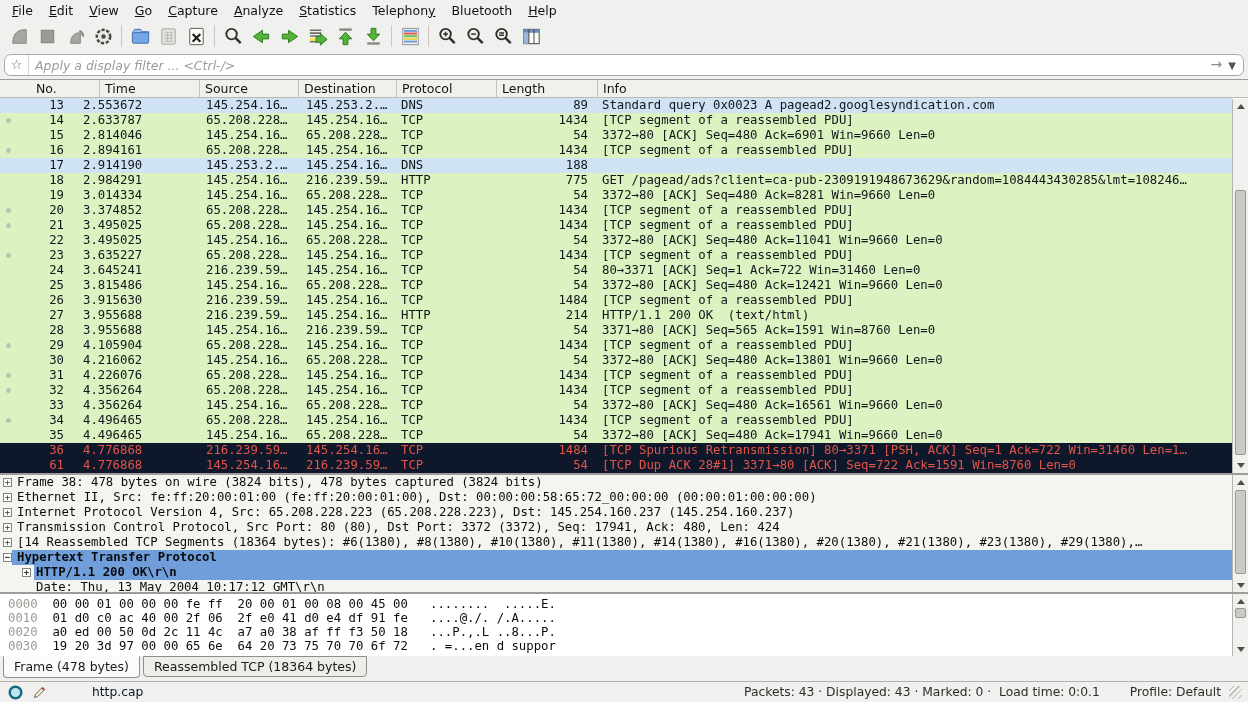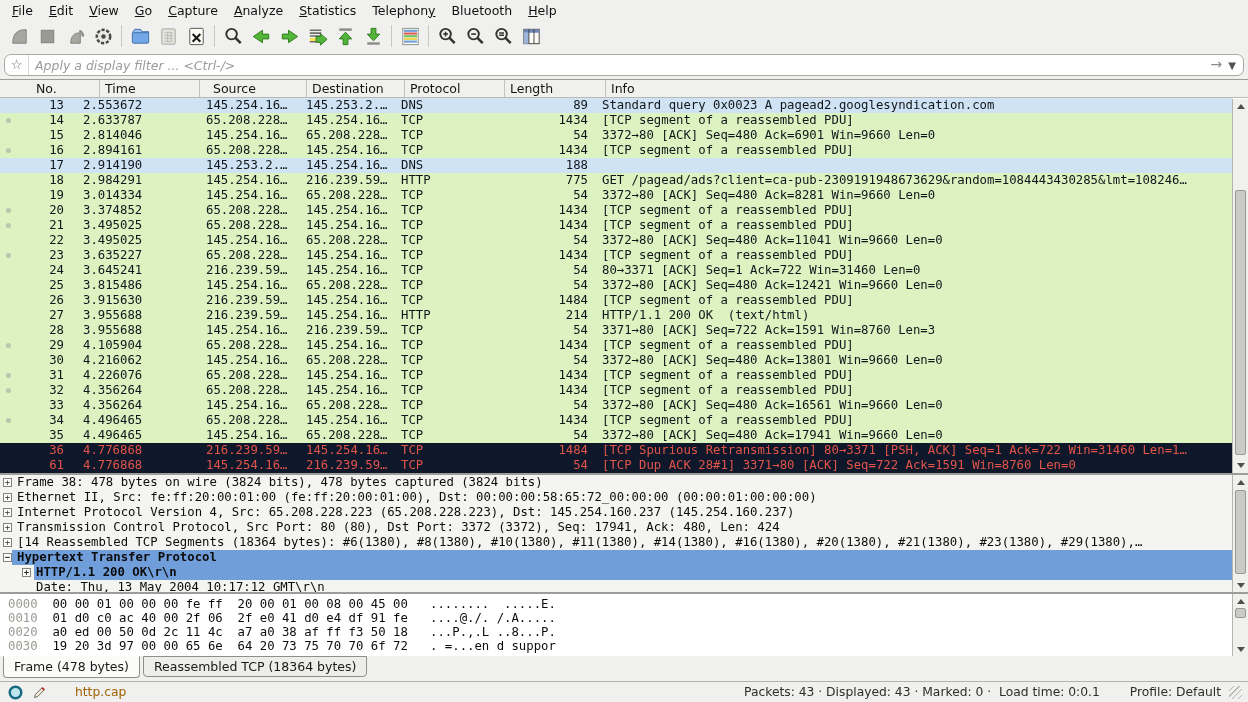--- a/index.html
+++ b/index.html
@@ -62,21 +62,21 @@
 
   
   .tabsrow { height:25px; display:flex; align-items:flex-start; padding-left:3px; background:#f0f0ee; }
   .tab { font-size:12.5px; height:21px; line-height:19px; padding:0 10px; background:#ededea; border:1px solid #8e8e8a; border-radius:0 0 4px 4px; margin-right:3px; color:#1a1a1a; }
   .tab.active { background:#fbfbf9; border-top-color:#fbfbf9; height:22px; }
 
   
   .statusbar { height:21px; border-top:1px solid #b2b2ae; display:flex; align-items:center; padding:0 6px 0 6px; font-size:12.3px; color:#2d2d2a; }
   .expert { margin-left:2px; display:flex; }
   .pencil { margin-left:9px; display:flex; }
-  .fname { margin-left:28px; color:#a16207; }
+  .fname { margin-left:45px; color:#0f172a; }
   .sspacer { flex:1; }
   .stats { white-space:pre; }
   .profile { margin-left:30px; margin-right:8px; }
   .grip { width:13px; height:13px; background:repeating-linear-gradient(135deg, transparent 0 3px, #b6b6b0 3px 4px); }
 
   
   .sb { position:absolute; right:0; width:16px; background:#f0f0ee; border-left:1px solid #b4b4b0; }
   .sb-btn { height:14px; display:flex; align-items:center; justify-content:center; background:#f0f0ee; }
   .tri-up { width:0; height:0; border-left:4px solid transparent; border-right:4px solid transparent; border-bottom:5px solid #4e4e4a; }
   .tri-dn { width:0; height:0; border-left:4px solid transparent; border-right:4px solid transparent; border-top:5px solid #4e4e4a; }
@@ -230,21 +230,21 @@
       <input class="filter-text" readonly="" placeholder="Apply a display filter ... &lt;Ctrl-/&gt;" style="">
       <span class="apply-arrow">→</span>
       <span class="fcaret">▼</span>
     </div>
   </div>
 
   <div class="plist">
     <div class="lheader" id="lheader">
         <div class="hcell" style="width: 100px; padding-left: 36px;">No.</div>
         <div class="hcell" style="width: 100px;">Time</div>
-        <div class="hcell" style="width: 99px; margin-left: 8px;">Source</div>
+        <div class="hcell" style="width: 99px;">Source</div>
         <div class="hcell" style="width: 98px;">Destination</div>
         <div class="hcell" style="width: 100px;">Protocol</div>
         <div class="hcell" style="width: 101px;">Length</div>
         <div class="hcell" style="flex: 1 1 0%; border-right: none;">Info</div>
       </div>
     <div class="lrows" id="lrows">
         <div class="prow dns"><span class="c-no">13</span><span class="c-time">2.553672</span><span class="c-src">145.254.16…</span><span class="c-dst">145.253.2.…</span><span class="c-pro">DNS</span><span class="c-len">89</span><span class="c-info">Standard query 0x0023 A pagead2.googlesyndication.com</span></div>
         <div class="prow tcp"><span class="dot"></span><span class="c-no">14</span><span class="c-time">2.633787</span><span class="c-src">65.208.228…</span><span class="c-dst">145.254.16…</span><span class="c-pro">TCP</span><span class="c-len">1434</span><span class="c-info">[TCP segment of a reassembled PDU]</span></div>
         <div class="prow tcp"><span class="c-no">15</span><span class="c-time">2.814046</span><span class="c-src">145.254.16…</span><span class="c-dst">65.208.228…</span><span class="c-pro">TCP</span><span class="c-len">54</span><span class="c-info">3372→80 [ACK] Seq=480 Ack=6901 Win=9660 Len=0</span></div>
         <div class="prow tcp"><span class="dot"></span><span class="c-no">16</span><span class="c-time">2.894161</span><span class="c-src">65.208.228…</span><span class="c-dst">145.254.16…</span><span class="c-pro">TCP</span><span class="c-len">1434</span><span class="c-info">[TCP segment of a reassembled PDU]</span></div>
@@ -252,21 +252,21 @@
         <div class="prow http"><span class="c-no">18</span><span class="c-time">2.984291</span><span class="c-src">145.254.16…</span><span class="c-dst">216.239.59…</span><span class="c-pro">HTTP</span><span class="c-len">775</span><span class="c-info">GET /pagead/ads?client=ca-pub-2309191948673629&amp;random=1084443430285&amp;lmt=108246…</span></div>
         <div class="prow tcp"><span class="c-no">19</span><span class="c-time">3.014334</span><span class="c-src">145.254.16…</span><span class="c-dst">65.208.228…</span><span class="c-pro">TCP</span><span class="c-len">54</span><span class="c-info">3372→80 [ACK] Seq=480 Ack=8281 Win=9660 Len=0</span></div>
         <div class="prow tcp"><span class="dot"></span><span class="c-no">20</span><span class="c-time">3.374852</span><span class="c-src">65.208.228…</span><span class="c-dst">145.254.16…</span><span class="c-pro">TCP</span><span class="c-len">1434</span><span class="c-info">[TCP segment of a reassembled PDU]</span></div>
         <div class="prow tcp"><span class="dot"></span><span class="c-no">21</span><span class="c-time">3.495025</span><span class="c-src">65.208.228…</span><span class="c-dst">145.254.16…</span><span class="c-pro">TCP</span><span class="c-len">1434</span><span class="c-info">[TCP segment of a reassembled PDU]</span></div>
         <div class="prow tcp"><span class="c-no">22</span><span class="c-time">3.495025</span><span class="c-src">145.254.16…</span><span class="c-dst">65.208.228…</span><span class="c-pro">TCP</span><span class="c-len">54</span><span class="c-info">3372→80 [ACK] Seq=480 Ack=11041 Win=9660 Len=0</span></div>
         <div class="prow tcp"><span class="dot"></span><span class="c-no">23</span><span class="c-time">3.635227</span><span class="c-src">65.208.228…</span><span class="c-dst">145.254.16…</span><span class="c-pro">TCP</span><span class="c-len">1434</span><span class="c-info">[TCP segment of a reassembled PDU]</span></div>
         <div class="prow tcp"><span class="c-no">24</span><span class="c-time">3.645241</span><span class="c-src">216.239.59…</span><span class="c-dst">145.254.16…</span><span class="c-pro">TCP</span><span class="c-len">54</span><span class="c-info">80→3371 [ACK] Seq=1 Ack=722 Win=31460 Len=0</span></div>
         <div class="prow tcp"><span class="c-no">25</span><span class="c-time">3.815486</span><span class="c-src">145.254.16…</span><span class="c-dst">65.208.228…</span><span class="c-pro">TCP</span><span class="c-len">54</span><span class="c-info">3372→80 [ACK] Seq=480 Ack=12421 Win=9660 Len=0</span></div>
         <div class="prow tcp"><span class="c-no">26</span><span class="c-time">3.915630</span><span class="c-src">216.239.59…</span><span class="c-dst">145.254.16…</span><span class="c-pro">TCP</span><span class="c-len">1484</span><span class="c-info">[TCP segment of a reassembled PDU]</span></div>
         <div class="prow http"><span class="c-no">27</span><span class="c-time">3.955688</span><span class="c-src">216.239.59…</span><span class="c-dst">145.254.16…</span><span class="c-pro">HTTP</span><span class="c-len">214</span><span class="c-info">HTTP/1.1 200 OK  (text/html)</span></div>
-        <div class="prow tcp"><span class="c-no">28</span><span class="c-time">3.955688</span><span class="c-src">145.254.16…</span><span class="c-dst">216.239.59…</span><span class="c-pro">TCP</span><span class="c-len">54</span><span class="c-info">3371→80 [ACK] Seq=722 Ack=1591 Win=8760 Len=3</span></div>
+        <div class="prow tcp"><span class="c-no">28</span><span class="c-time">3.955688</span><span class="c-src">145.254.16…</span><span class="c-dst">216.239.59…</span><span class="c-pro">TCP</span><span class="c-len">54</span><span class="c-info">3371→80 [ACK] Seq=565 Ack=1591 Win=8760 Len=0</span></div>
         <div class="prow tcp"><span class="dot"></span><span class="c-no">29</span><span class="c-time">4.105904</span><span class="c-src">65.208.228…</span><span class="c-dst">145.254.16…</span><span class="c-pro">TCP</span><span class="c-len">1434</span><span class="c-info">[TCP segment of a reassembled PDU]</span></div>
         <div class="prow tcp"><span class="c-no">30</span><span class="c-time">4.216062</span><span class="c-src">145.254.16…</span><span class="c-dst">65.208.228…</span><span class="c-pro">TCP</span><span class="c-len">54</span><span class="c-info">3372→80 [ACK] Seq=480 Ack=13801 Win=9660 Len=0</span></div>
         <div class="prow tcp"><span class="dot"></span><span class="c-no">31</span><span class="c-time">4.226076</span><span class="c-src">65.208.228…</span><span class="c-dst">145.254.16…</span><span class="c-pro">TCP</span><span class="c-len">1434</span><span class="c-info">[TCP segment of a reassembled PDU]</span></div>
         <div class="prow tcp"><span class="dot"></span><span class="c-no">32</span><span class="c-time">4.356264</span><span class="c-src">65.208.228…</span><span class="c-dst">145.254.16…</span><span class="c-pro">TCP</span><span class="c-len">1434</span><span class="c-info">[TCP segment of a reassembled PDU]</span></div>
         <div class="prow tcp"><span class="c-no">33</span><span class="c-time">4.356264</span><span class="c-src">145.254.16…</span><span class="c-dst">65.208.228…</span><span class="c-pro">TCP</span><span class="c-len">54</span><span class="c-info">3372→80 [ACK] Seq=480 Ack=16561 Win=9660 Len=0</span></div>
         <div class="prow tcp"><span class="dot"></span><span class="c-no">34</span><span class="c-time">4.496465</span><span class="c-src">65.208.228…</span><span class="c-dst">145.254.16…</span><span class="c-pro">TCP</span><span class="c-len">1434</span><span class="c-info">[TCP segment of a reassembled PDU]</span></div>
         <div class="prow tcp"><span class="c-no">35</span><span class="c-time">4.496465</span><span class="c-src">145.254.16…</span><span class="c-dst">65.208.228…</span><span class="c-pro">TCP</span><span class="c-len">54</span><span class="c-info">3372→80 [ACK] Seq=480 Ack=17941 Win=9660 Len=0</span></div>
         <div class="prow bad"><span class="c-no">36</span><span class="c-time">4.776868</span><span class="c-src">216.239.59…</span><span class="c-dst">145.254.16…</span><span class="c-pro">TCP</span><span class="c-len">1484</span><span class="c-info">[TCP Spurious Retransmission] 80→3371 [PSH, ACK] Seq=1 Ack=722 Win=31460 Len=1…</span></div>
         <div class="prow bad"><span class="c-no">61</span><span class="c-time">4.776868</span><span class="c-src">145.254.16…</span><span class="c-dst">216.239.59…</span><span class="c-pro">TCP</span><span class="c-len">54</span><span class="c-info">[TCP Dup ACK 28#1] 3371→80 [ACK] Seq=722 Ack=1591 Win=8760 Len=0</span></div>
       </div>

